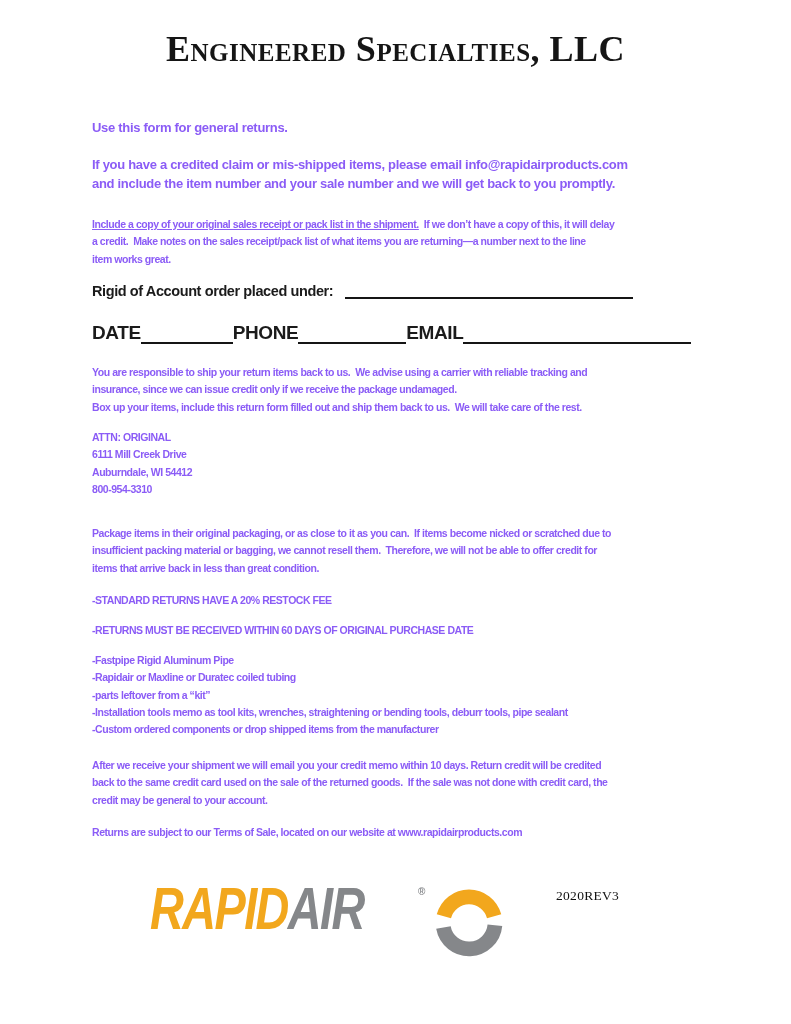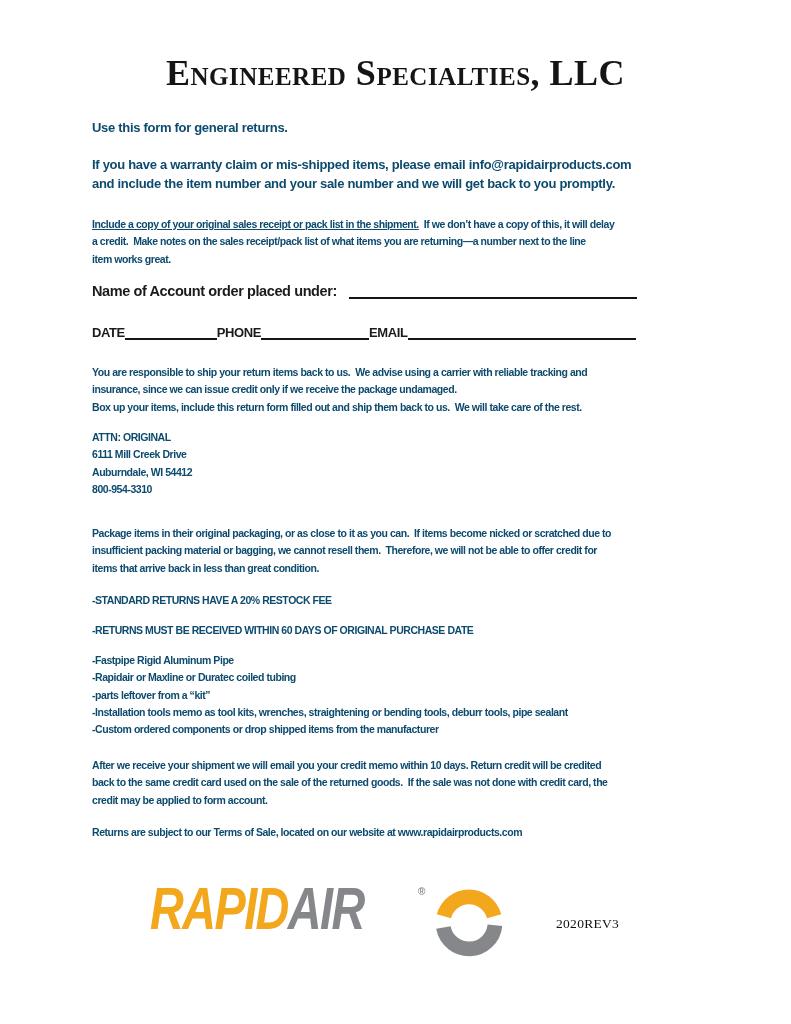--- a/index.html
+++ b/index.html
@@ -9,57 +9,57 @@
     height: 1024px;
     background: #ffffff;
     margin: 0 auto;
     overflow: hidden;
     font-family: "Liberation Sans", sans-serif;
     color: #1b1b1b;
   }
   .abs { position: absolute; }
 
   .doc-title {
-    top: 52px; left: 0; width: 791px;
+    top: 28px; left: 0; width: 791px;
     text-align: center;
     font-family: "Liberation Serif", serif;
     font-variant: small-caps;
     font-size: 36px;
     font-weight: 600;
     letter-spacing: 0.5px;
     color: #151515;
   }
 
   .body-block { left: 92px; width: 616px; }
   .line {
     white-space: pre;
     font-size: 10.5px;
     font-weight: bold;
     letter-spacing: -0.45px;
     line-height: 17.3px;
-    color: #0c4a6e;
+    color: #8b5cf6;
   }
   .big .line { font-size: 13px; letter-spacing: -0.3px; line-height: 19px; }
   .u { text-decoration: underline; }
 
   .account-row { top: 281px; display: flex; align-items: flex-end; }
   .account-label {
     font-size: 14.5px; font-weight: bold; letter-spacing: -0.4px;
     white-space: pre;
   }
   .blank-line {
     display: inline-block;
     border-bottom: 2px solid #151515;
     height: 16px;
   }
   .account-blank { width: 288px; margin-left: 12px; }
 
   .date-row { top: 322px; display: flex; align-items: flex-end; }
   .field-label {
-    font-size: 13px; font-weight: bold; letter-spacing: -0.4px; white-space: pre;
+    font-size: 19px; font-weight: bold; letter-spacing: -0.4px; white-space: pre;
   }
   .date-blank  { width: 92px; }
   .phone-blank { width: 108px; }
   .email-blank { width: 228px; }
 
   .caps-line { }
 
   
   .logo { top: 884px; left: 150px; width: 420px; height: 96px; }
   .logo-text {
@@ -79,50 +79,50 @@
   }
   .logo-ring { position: absolute; left: 280px; top: 0px; }
   .logo-tagline {
     position: absolute; left: 2px; top: 64px;
     font-size: 14.5px; font-weight: bold; font-style: italic;
     letter-spacing: 2.2px;
     color: #A6A8AB;
     white-space: nowrap;
   }
   .revision {
-    top: 916px; left: 556px;
+    top: 888px; left: 556px;
     font-family: "Liberation Serif", serif;
     font-size: 13.5px; color: #111;
     letter-spacing: 0.3px;
   }
 </style>
 </head>
 <body>
 
 <div class="page">
 
   <div class="abs doc-title">Engineered Specialties, LLC</div>
 
   <div class="abs body-block big" style="top:118px;">
     <div class="line">Use this form for general returns.</div>
   </div>
 
   <div class="abs body-block big" style="top:155px;">
-    <div class="line">If you have a warranty claim or mis-shipped items, please email info@rapidairproducts.com</div>
+    <div class="line">If you have a credited claim or mis-shipped items, please email info@rapidairproducts.com</div>
     <div class="line">and include the item number and your sale number and we will get back to you promptly.</div>
   </div>
 
   <div class="abs body-block" style="top:216px;">
     <div class="line"><span class="u">Include a copy of your original sales receipt or pack list in the shipment.</span><span>  If we don’t have a copy of this, it will delay</span></div>
     <div class="line">a credit.  Make notes on the sales receipt/pack list of what items you are returning—a number next to the line</div>
     <div class="line">item works great.</div>
   </div>
 
   <div class="abs body-block account-row">
-    <span class="account-label">Name of Account order placed under:</span>
+    <span class="account-label">Rigid of Account order placed under:</span>
     <span class="blank-line account-blank"></span>
   </div>
 
   <div class="abs body-block date-row">
     <span class="field-label">DATE</span>
     <span class="blank-line date-blank"></span>
     <span class="field-label">PHONE</span>
     <span class="blank-line phone-blank"></span>
     <span class="field-label">EMAIL</span>
     <span class="blank-line email-blank"></span>
@@ -159,21 +159,21 @@
     <div class="line">-Fastpipe Rigid Aluminum Pipe</div>
     <div class="line">-Rapidair or Maxline or Duratec coiled tubing</div>
     <div class="line">-parts leftover from a “kit”</div>
     <div class="line">-Installation tools memo as tool kits, wrenches, straightening or bending tools, deburr tools, pipe sealant</div>
     <div class="line">-Custom ordered components or drop shipped items from the manufacturer</div>
   </div>
 
   <div class="abs body-block" style="top:757px;">
     <div class="line">After we receive your shipment we will email you your credit memo within 10 days. Return credit will be credited</div>
     <div class="line">back to the same credit card used on the sale of the returned goods.  If the sale was not done with credit card, the</div>
-    <div class="line">credit may be applied to form account.</div>
+    <div class="line">credit may be general to your account.</div>
   </div>
 
   <div class="abs body-block" style="top:824px;">
     <div class="line">Returns are subject to our Terms of Sale, located on our website at www.rapidairproducts.com</div>
   </div>
 
   <div class="abs logo">
     <div class="logo-text"><span class="brand-gold">RAPID</span><span class="brand-gray">AIR</span></div>
     <span class="reg-mark">®</span>
     <svg class="logo-ring" width="78" height="78" viewBox="0 0 90 90">

